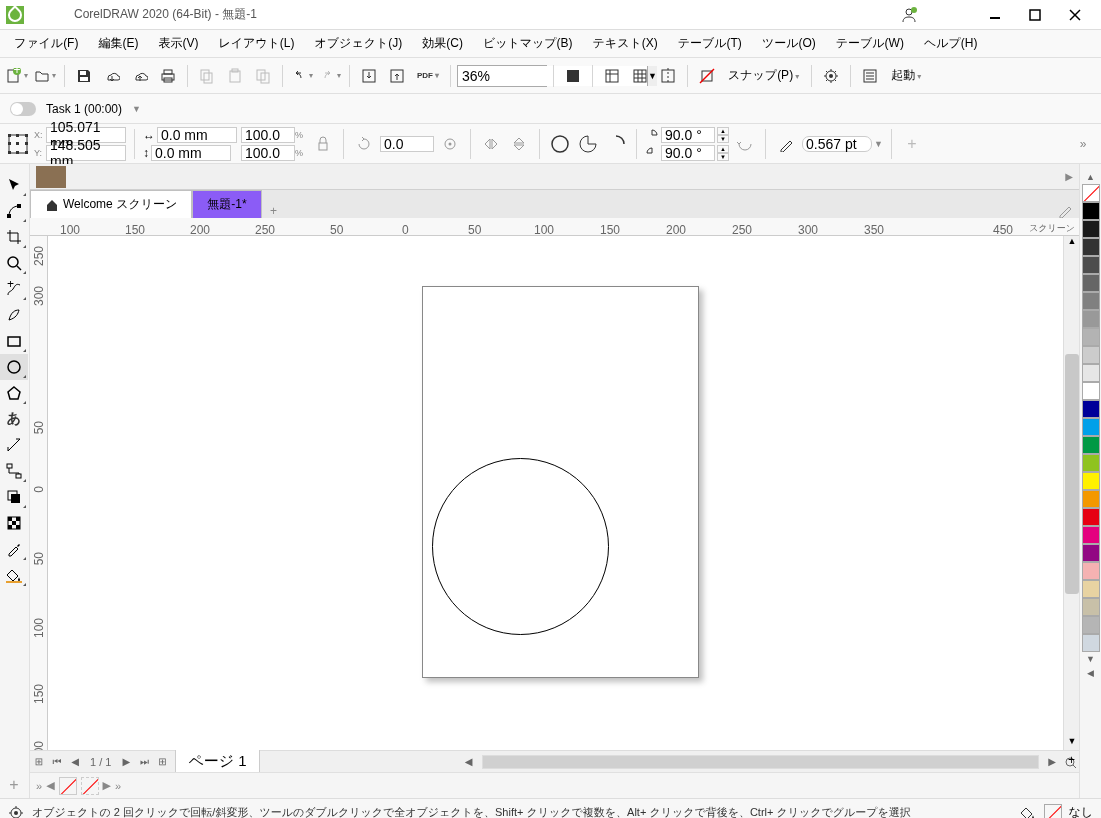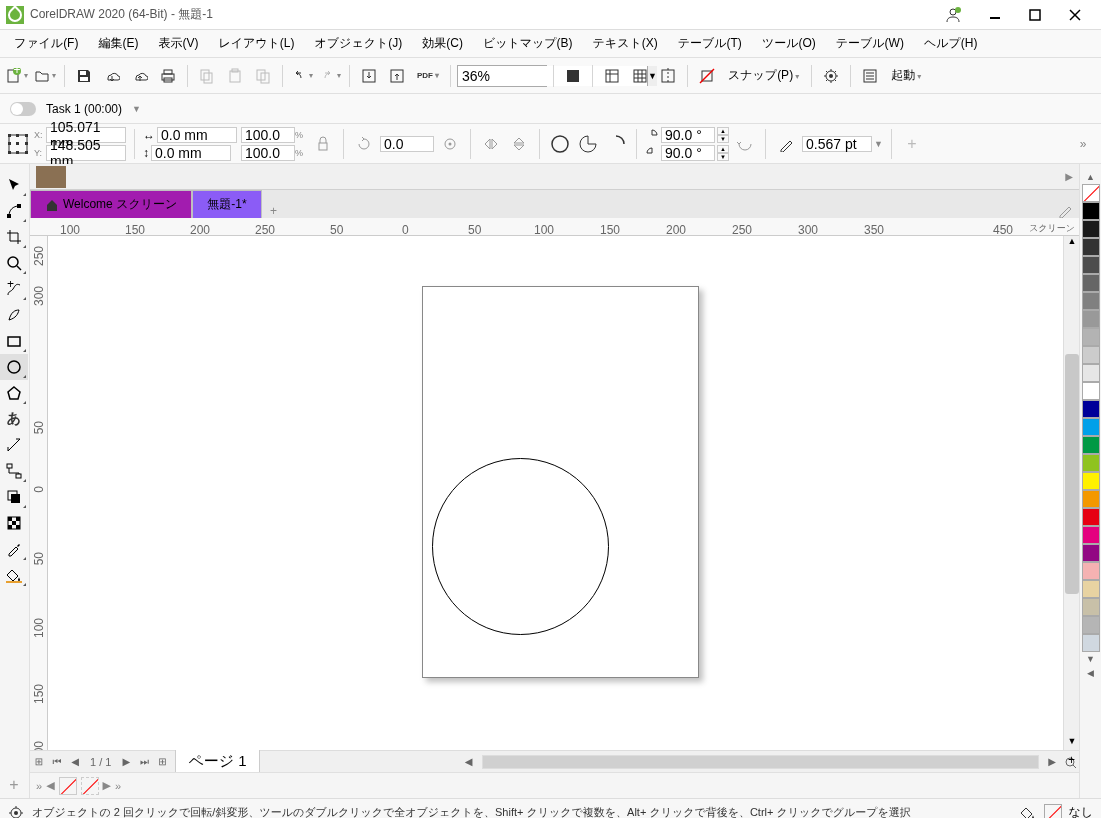--- a/index.html
+++ b/index.html
@@ -1,17 +1,17 @@
 <!DOCTYPE html>
 <html><head>
 <meta charset="utf-8">
 <style>
 * { box-sizing: border-box; margin: 0; padding: 0; font-family: "Meiryo", "MS PGothic", sans-serif; font-size: 12px; }
 body { background: #fff; width: 1101px; height: 818px; overflow: hidden; position: relative; }
-.titlebar { height: 30px; background: #fff; display: flex; align-items: center; padding: 0 6px; border-bottom: 1px solid #ddd; }
+.titlebar { height: 30px; background: #fff; display: flex; align-items: center; padding: 0 6px; border-bottom: 1px solid #ddd; gap: 44px; }
 .titlebar .icon { width: 18px; height: 18px; background: #6cb33f; margin-right: 6px; display: flex; align-items: center; justify-content: center; }
 .titlebar .icon::before { content: ""; width: 10px; height: 10px; border: 2px solid #fff; border-radius: 50% 0 50% 50%; transform: rotate(-45deg); }
 .titlebar .title { flex: 1; color: #555; }
 .titlebar .winbtns { display: flex; align-items: center; gap: 0; }
 .titlebar .wb { width: 40px; height: 28px; display: flex; align-items: center; justify-content: center; font-size: 16px; cursor: pointer; }
 .titlebar .user { width: 24px; height: 24px; margin-right: 10px; display: flex; align-items: center; justify-content: center; }
 
 .menubar { height: 28px; background: #f9f9f9; display: flex; align-items: center; padding: 0 4px; border-bottom: 1px solid #e0e0e0; }
 .menubar .mi { padding: 4px 10px; cursor: pointer; }
 
@@ -41,21 +41,21 @@
 .toolbox { width: 30px; background: #f5f5f5; border-right: 1px solid #e0e0e0; display: flex; flex-direction: column; padding-top: 8px; }
 .toolbox .tool { width: 28px; height: 26px; display: flex; align-items: center; justify-content: center; cursor: pointer; position: relative; color: #333; }
 .toolbox .tool.sel { background: #e0e0e0; }
 .toolbox .tool.fly::after { content: ""; position: absolute; bottom: 2px; right: 2px; width: 0; height: 0; border-left: 3px solid transparent; border-bottom: 3px solid #555; }
 
 .docarea { flex: 1; display: flex; flex-direction: column; position: relative; }
 .docheader { display: flex; align-items: center; height: 26px; background: #f0f0f0; border-bottom: 1px solid #d0d0d0; }
 .thumbtool { width: 30px; height: 22px; background: #8a7053; margin: 0 4px 0 6px; }
 .doctabs { display: flex; align-items: flex-end; height: 28px; background: #e8e8e8; }
 .doctab { padding: 5px 14px; background: #eee; border: 1px solid #c0c0c0; border-bottom: none; margin-right: 0; font-size: 12px; cursor: pointer; display: flex; align-items: center; gap: 4px; }
-.doctab.home { background: #a21caf; }
+.doctab.home { background: #ffffff; }
 .doctab.active { background: #8b5cf6; }
 .addtab { width: 24px; text-align: center; cursor: pointer; color: #888; }
 
 .hruler { height: 18px; background: #f8f8f8; border-bottom: 1px solid #ccc; position: relative; overflow: hidden; font-size: 8px; color: #666; }
 .hruler .lab { position: absolute; top: 5px; }
 .runit { position: absolute; right: 4px; top: 4px; font-size: 9px; color: #666; }
 
 .canvaswrap { flex: 1; display: flex; position: relative; }
 .vruler { width: 18px; background: #f8f8f8; border-right: 1px solid #ccc; position: relative; overflow: hidden; font-size: 8px; color: #666; }
 .vruler .lab { position: absolute; left: 2px; writing-mode: vertical-rl; transform: rotate(180deg); }
@@ -425,21 +425,21 @@
         <path d="M4 10a6 6 0 1012 0" fill="none" stroke="#999"></path>
         <path d="M4 10l-2-2m2 2l2-2" fill="none" stroke="#999"></path>
       </svg>
     </div>
   <div class="sep"></div>
   <div class="pbtn">
       <svg width="16" height="16">
         <path d="M3 14L12 5l2 2-9 9H3z" fill="none" stroke="#333"></path>
       </svg>
     </div>
-  <div class="inp" style="width:70px;">0.567 pt</div>
+  <div class="inp" style="width:70px;border-radius:7px;">0.567 pt</div>
   <span style="font-size:9px;color:#888;margin-left:-2px;">▼</span>
   <div class="sep"></div>
   <div class="pbtn" style="color:#bbb;font-size:16px;">+</div>
   <div style="flex:1"></div>
   <div class="pbtn" style="color:#888;">»</div>
 </div>
 
 <div class="workarea">
 
   <div class="toolbox">

